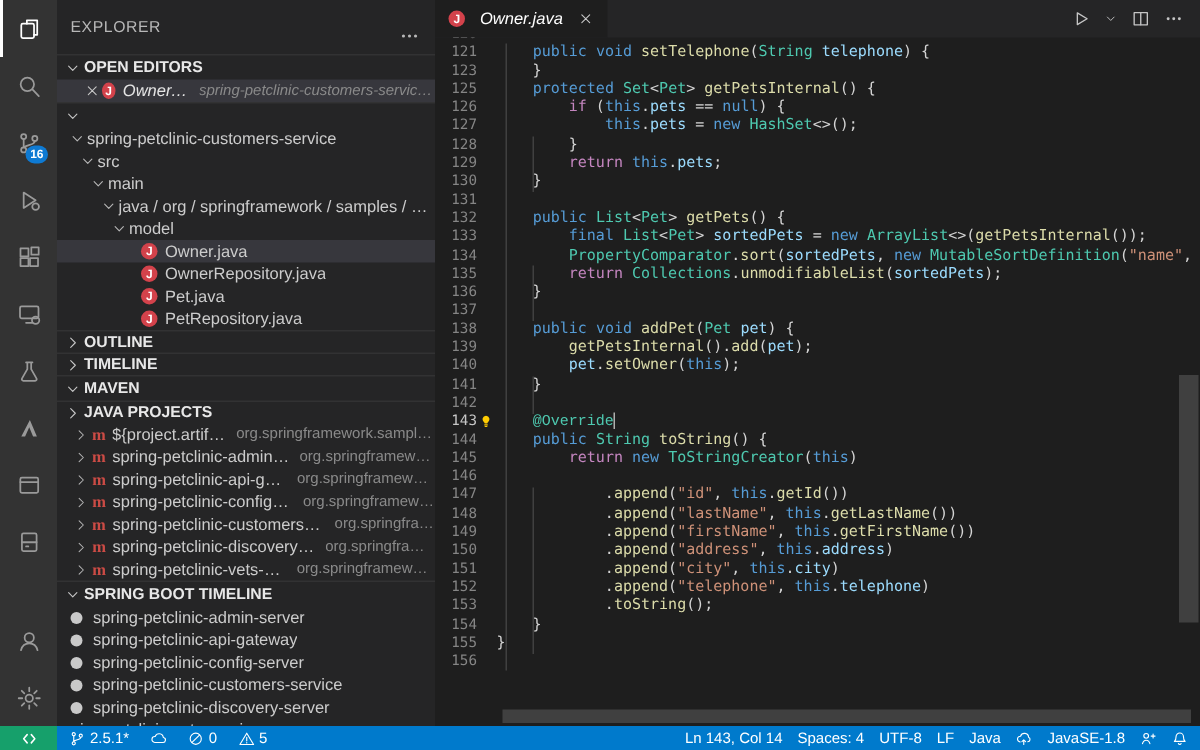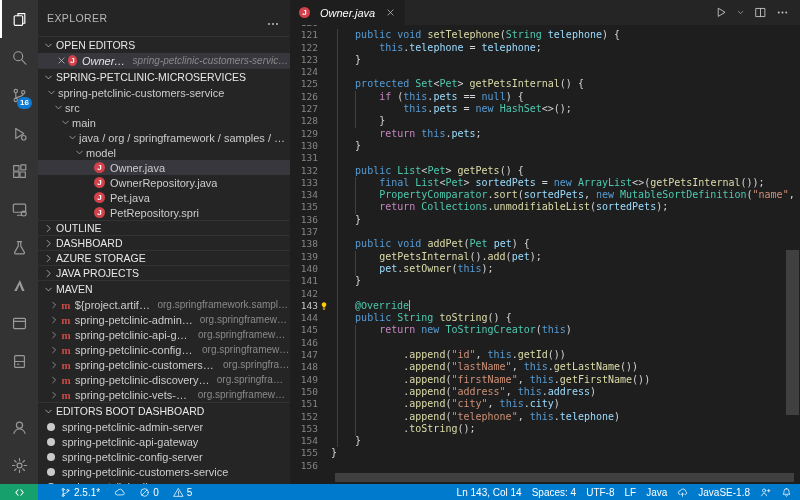--- a/index.html
+++ b/index.html
@@ -15,21 +15,21 @@
            position:relative;cursor:pointer;border-left:2px solid transparent;border-right:2px solid transparent;}
   .ab-item.active{color:#ffffff;border-left:2px solid #ffffff;}
   .ab-badge{position:absolute;right:4px;bottom:5px;min-width:8px;height:12px;padding:0 3px;border-radius:8px;
             background:var(--badge-bg,#0e7ad3);color:#fff;font-size:8px;line-height:12px;text-align:center;font-weight:bold;}
   .ab-spacer{flex:1;}
 
   
   .sidebar{position:absolute;left:38px;top:0;bottom:16px;width:252px;background:#252526;overflow:hidden;font-size:11px;}
   .sidebar-title{height:24px;display:flex;justify-content:space-between;
                  padding:12px 10px 0 9px;color:#b8b8b8;font-size:10.5px;letter-spacing:.4px;}
-  .section-header{height:16px;display:flex;align-items:center;font-weight:normal;color:#e8e8e8;
+  .section-header{height:16px;display:flex;align-items:center;font-weight:bold;color:#e8e8e8;
                   font-size:10.5px;padding-left:2px;cursor:pointer;border-top:1px solid rgba(128,128,128,.15);}
   .section-header .icon{width:16px;color:#c5c5c5;}
   .row{height:15px;display:flex;align-items:center;white-space:nowrap;overflow:hidden;cursor:pointer;color:#cccccc;}
   .row.selected{background:#37373d;}
   .row .chev{width:13px;color:#b5b5b5;}
   .row .desc{color:#8a8a8a;margin-left:6px;font-size:10px;overflow:hidden;text-overflow:ellipsis;}
   .row .lbl{overflow:hidden;text-overflow:ellipsis;}
   .java-badge{width:11px;height:11px;border-radius:50%;background:var(--java-icon,#d3424b);color:#fff;
               font-size:8px;font-weight:bold;display:inline-flex;align-items:center;justify-content:center;margin-right:5px;}
   .maven-m{color:var(--maven-icon,#cb4b45);font-weight:bold;font-size:11px;width:14px;text-align:center;margin-right:3px;font-family:"Liberation Serif",serif;}
@@ -62,21 +62,21 @@
   .tok-s{color:var(--syn-string,#ce9178);} .tok-a{color:var(--syn-annotation,#4ec9b0);font-family:Liberation Mono, monospace;}
   .caret{display:inline-block;width:1px;height:11px;background:#aeafad;vertical-align:text-top;}
   .guide{position:absolute;width:1px;background:#404040;}
   .vscroll{position:absolute;right:1px;top:250px;width:13px;height:165px;background:rgba(121,121,121,.38);}
   .hscroll{position:absolute;left:45px;right:6px;bottom:2px;height:9px;background:rgba(121,121,121,.38);}
 
   
   .status-bar{position:absolute;left:0;right:0;bottom:0;height:16px;background:var(--status-bg,#007acc);
               color:#ffffff;font-size:10px;display:flex;align-items:center;z-index:6;}
   .remote-ind{width:38px;height:16px;background:var(--remote-bg,#16a06b);display:flex;align-items:center;justify-content:center;cursor:pointer;}
-  .sb-group{display:flex;align-items:center;gap:14px;padding:0 22px;}
+  .sb-group{display:flex;align-items:center;gap:14px;padding:0 8px;}
   .sb-right{margin-left:auto;display:flex;gap:10px;padding-right:8px;}
   .sb-item{display:flex;align-items:center;gap:3px;cursor:pointer;white-space:nowrap;}
 </style>
 </head>
 <body>
 
 <div class="activity-bar" id="activity-bar">
     <div class="ab-item active">
       <span class="icon">
         <svg viewBox="0 0 16 16" width="17" height="17" fill="none" stroke="currentColor" stroke-width="1.1" stroke-linecap="round" stroke-linejoin="round">
@@ -213,21 +213,20 @@
         <span class="java-badge">J</span>
         <span class="lbl oe-name">Owner.java</span>
         <span class="desc oe-desc">spring-petclinic-customers-service/src/mai...</span>
       </div>
       <div class="section-header">
         <span class="icon">
           <svg viewBox="0 0 16 16" width="11" height="11" fill="none" stroke="currentColor" stroke-width="1.1" stroke-linecap="round" stroke-linejoin="round">
             <path d="M4 6l4 4 4-4"></path>
           </svg>
         </span>
-        <span>SPRING-PETCLINIC-MICROSERVICES</span>
       </div>
       <div class="row" style="padding-left: 7px;">
         <span class="icon chev">
           <span class="icon">
             <svg viewBox="0 0 16 16" width="11" height="11" fill="none" stroke="currentColor" stroke-width="1.1" stroke-linecap="round" stroke-linejoin="round">
               <path d="M4 6l4 4 4-4"></path>
             </svg>
           </span>
         </span>
         <span class="lbl">spring-petclinic-customers-service</span>
@@ -279,61 +278,53 @@
       <div class="row" style="padding-left: 42px;">
         <span class="java-badge" style="margin-left: 14px;">J</span>
         <span class="lbl">OwnerRepository.java</span>
       </div>
       <div class="row" style="padding-left: 42px;">
         <span class="java-badge" style="margin-left: 14px;">J</span>
         <span class="lbl">Pet.java</span>
       </div>
       <div class="row" style="padding-left: 42px;">
         <span class="java-badge" style="margin-left: 14px;">J</span>
-        <span class="lbl">PetRepository.spri</span>
+        <span class="lbl">PetRepository.java</span>
       </div>
       <div class="section-header" style="height: 14px;">
         <span class="icon">
           <svg viewBox="0 0 16 16" width="11" height="11" fill="none" stroke="currentColor" stroke-width="1.1" stroke-linecap="round" stroke-linejoin="round">
             <path d="M6 3.5l4.5 4.5L6 12.5"></path>
           </svg>
         </span>
         <span>OUTLINE</span>
       </div>
       <div class="section-header" style="height: 14px;">
         <span class="icon">
           <svg viewBox="0 0 16 16" width="11" height="11" fill="none" stroke="currentColor" stroke-width="1.1" stroke-linecap="round" stroke-linejoin="round">
             <path d="M6 3.5l4.5 4.5L6 12.5"></path>
           </svg>
         </span>
-        <span>DASHBOARD</span>
+        <span>TIMELINE</span>
+      </div>
+      <div class="section-header">
+        <span class="icon">
+          <svg viewBox="0 0 16 16" width="11" height="11" fill="none" stroke="currentColor" stroke-width="1.1" stroke-linecap="round" stroke-linejoin="round">
+            <path d="M4 6l4 4 4-4"></path>
+          </svg>
+        </span>
+        <span>MAVEN</span>
       </div>
       <div class="section-header" style="height: 14px;">
         <span class="icon">
           <svg viewBox="0 0 16 16" width="11" height="11" fill="none" stroke="currentColor" stroke-width="1.1" stroke-linecap="round" stroke-linejoin="round">
             <path d="M6 3.5l4.5 4.5L6 12.5"></path>
           </svg>
         </span>
-        <span>AZURE STORAGE</span>
-      </div>
-      <div class="section-header" style="height: 14px;">
-        <span class="icon">
-          <svg viewBox="0 0 16 16" width="11" height="11" fill="none" stroke="currentColor" stroke-width="1.1" stroke-linecap="round" stroke-linejoin="round">
-            <path d="M6 3.5l4.5 4.5L6 12.5"></path>
-          </svg>
-        </span>
         <span>JAVA PROJECTS</span>
-      </div>
-      <div class="section-header">
-        <span class="icon">
-          <svg viewBox="0 0 16 16" width="11" height="11" fill="none" stroke="currentColor" stroke-width="1.1" stroke-linecap="round" stroke-linejoin="round">
-            <path d="M4 6l4 4 4-4"></path>
-          </svg>
-        </span>
-        <span>MAVEN</span>
       </div>
       <div class="row" style="padding-left: 9px;">
         <span class="icon chev">
           <span class="icon">
             <svg viewBox="0 0 16 16" width="10" height="10" fill="none" stroke="currentColor" stroke-width="1.1" stroke-linecap="round" stroke-linejoin="round">
               <path d="M6 3.5l4.5 4.5L6 12.5"></path>
             </svg>
           </span>
         </span>
         <span class="maven-m">m</span>
@@ -411,21 +402,21 @@
         <span class="maven-m">m</span>
         <span class="lbl">spring-petclinic-vets-service</span>
         <span class="desc">org.springframework.s...</span>
       </div>
       <div class="section-header">
         <span class="icon">
           <svg viewBox="0 0 16 16" width="11" height="11" fill="none" stroke="currentColor" stroke-width="1.1" stroke-linecap="round" stroke-linejoin="round">
             <path d="M4 6l4 4 4-4"></path>
           </svg>
         </span>
-        <span>EDITORS BOOT DASHBOARD</span>
+        <span>SPRING BOOT TIMELINE</span>
       </div>
       <div class="row">
         <span class="dash-dot"></span>
         <span class="lbl">spring-petclinic-admin-server</span>
       </div>
       <div class="row">
         <span class="dash-dot"></span>
         <span class="lbl">spring-petclinic-api-gateway</span>
       </div>
       <div class="row">
@@ -490,23 +481,21 @@
               <circle cx="12.6" cy="8" r="1.2" fill="currentColor" stroke="none"></circle>
             </svg>
           </span>
         </span>
       </div>
   </div>
   <div class="code-area">
     <div class="code-lines" id="code-lines">
         <div class="code-line"><span class="ln">120</span><span class="glyph"></span><span class="ctext"></span></div>
         <div class="code-line"><span class="ln">121</span><span class="glyph"></span><span class="ctext"><span class="tok-p">    </span><span class="tok-k">public</span><span class="tok-p"> </span><span class="tok-k">void</span><span class="tok-p"> </span><span class="tok-f">setTelephone</span><span class="tok-p">(</span><span class="tok-t">String</span><span class="tok-p"> </span><span class="tok-v">telephone</span><span class="tok-p">) {</span></span></div>
-        <div class="code-line"><span class="ln">122</span><span class="glyph"></span><span class="ctext"><span class="tok-p">        </span><span class="tok-k">this</span><span class="tok-p">.</span><span class="tok-v">telephone</span><span class="tok-p"> = </span><span class="tok-v">telephone</span><span class="tok-p">;</span></span></div>
         <div class="code-line"><span class="ln">123</span><span class="glyph"></span><span class="ctext"><span class="tok-p">    }</span></span></div>
-        <div class="code-line"><span class="ln">124</span><span class="glyph"></span><span class="ctext"></span></div>
         <div class="code-line"><span class="ln">125</span><span class="glyph"></span><span class="ctext"><span class="tok-p">    </span><span class="tok-k">protected</span><span class="tok-p"> </span><span class="tok-t">Set</span><span class="tok-p">&lt;</span><span class="tok-t">Pet</span><span class="tok-p">&gt; </span><span class="tok-f">getPetsInternal</span><span class="tok-p">() {</span></span></div>
         <div class="code-line"><span class="ln">126</span><span class="glyph"></span><span class="ctext"><span class="tok-p">        </span><span class="tok-c">if</span><span class="tok-p"> (</span><span class="tok-k">this</span><span class="tok-p">.</span><span class="tok-v">pets</span><span class="tok-p"> == </span><span class="tok-k">null</span><span class="tok-p">) {</span></span></div>
         <div class="code-line"><span class="ln">127</span><span class="glyph"></span><span class="ctext"><span class="tok-p">            </span><span class="tok-k">this</span><span class="tok-p">.</span><span class="tok-v">pets</span><span class="tok-p"> = </span><span class="tok-k">new</span><span class="tok-p"> </span><span class="tok-t">HashSet</span><span class="tok-p">&lt;&gt;();</span></span></div>
         <div class="code-line"><span class="ln">128</span><span class="glyph"></span><span class="ctext"><span class="tok-p">        }</span></span></div>
         <div class="code-line"><span class="ln">129</span><span class="glyph"></span><span class="ctext"><span class="tok-p">        </span><span class="tok-c">return</span><span class="tok-p"> </span><span class="tok-k">this</span><span class="tok-p">.</span><span class="tok-v">pets</span><span class="tok-p">;</span></span></div>
         <div class="code-line"><span class="ln">130</span><span class="glyph"></span><span class="ctext"><span class="tok-p">    }</span></span></div>
         <div class="code-line"><span class="ln">131</span><span class="glyph"></span><span class="ctext"></span></div>
         <div class="code-line"><span class="ln">132</span><span class="glyph"></span><span class="ctext"><span class="tok-p">    </span><span class="tok-k">public</span><span class="tok-p"> </span><span class="tok-t">List</span><span class="tok-p">&lt;</span><span class="tok-t">Pet</span><span class="tok-p">&gt; </span><span class="tok-f">getPets</span><span class="tok-p">() {</span></span></div>
         <div class="code-line"><span class="ln">133</span><span class="glyph"></span><span class="ctext"><span class="tok-p">        </span><span class="tok-k">final</span><span class="tok-p"> </span><span class="tok-t">List</span><span class="tok-p">&lt;</span><span class="tok-t">Pet</span><span class="tok-p">&gt; </span><span class="tok-v">sortedPets</span><span class="tok-p"> = </span><span class="tok-k">new</span><span class="tok-p"> </span><span class="tok-t">ArrayList</span><span class="tok-p">&lt;&gt;(</span><span class="tok-f">getPetsInternal</span><span class="tok-p">());</span></span></div>
         <div class="code-line"><span class="ln">134</span><span class="glyph"></span><span class="ctext"><span class="tok-p">        </span><span class="tok-t">PropertyComparator</span><span class="tok-p">.</span><span class="tok-f">sort</span><span class="tok-p">(</span><span class="tok-v">sortedPets</span><span class="tok-p">, </span><span class="tok-k">new</span><span class="tok-p"> </span><span class="tok-t">MutableSortDefinition</span><span class="tok-p">(</span><span class="tok-s">"name"</span><span class="tok-p">, </span></span></div>

